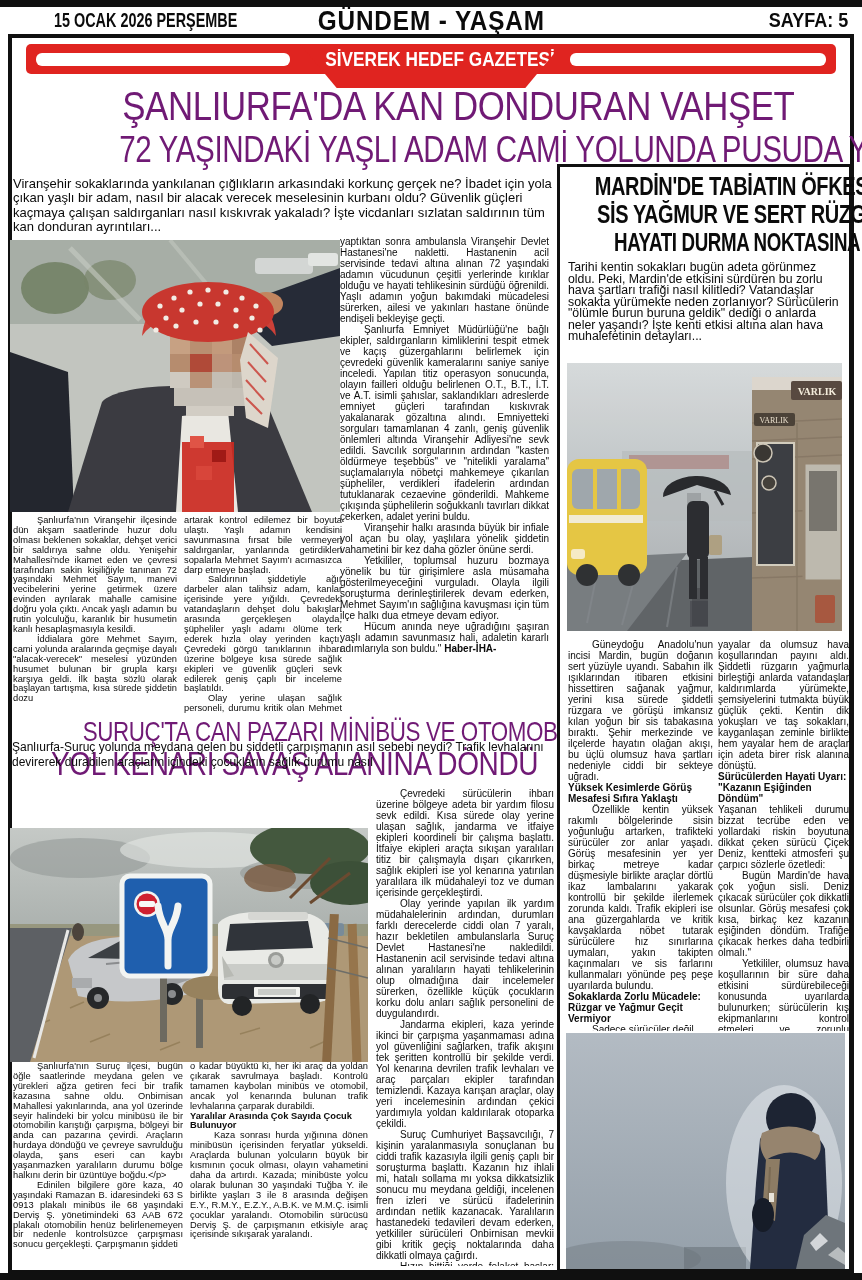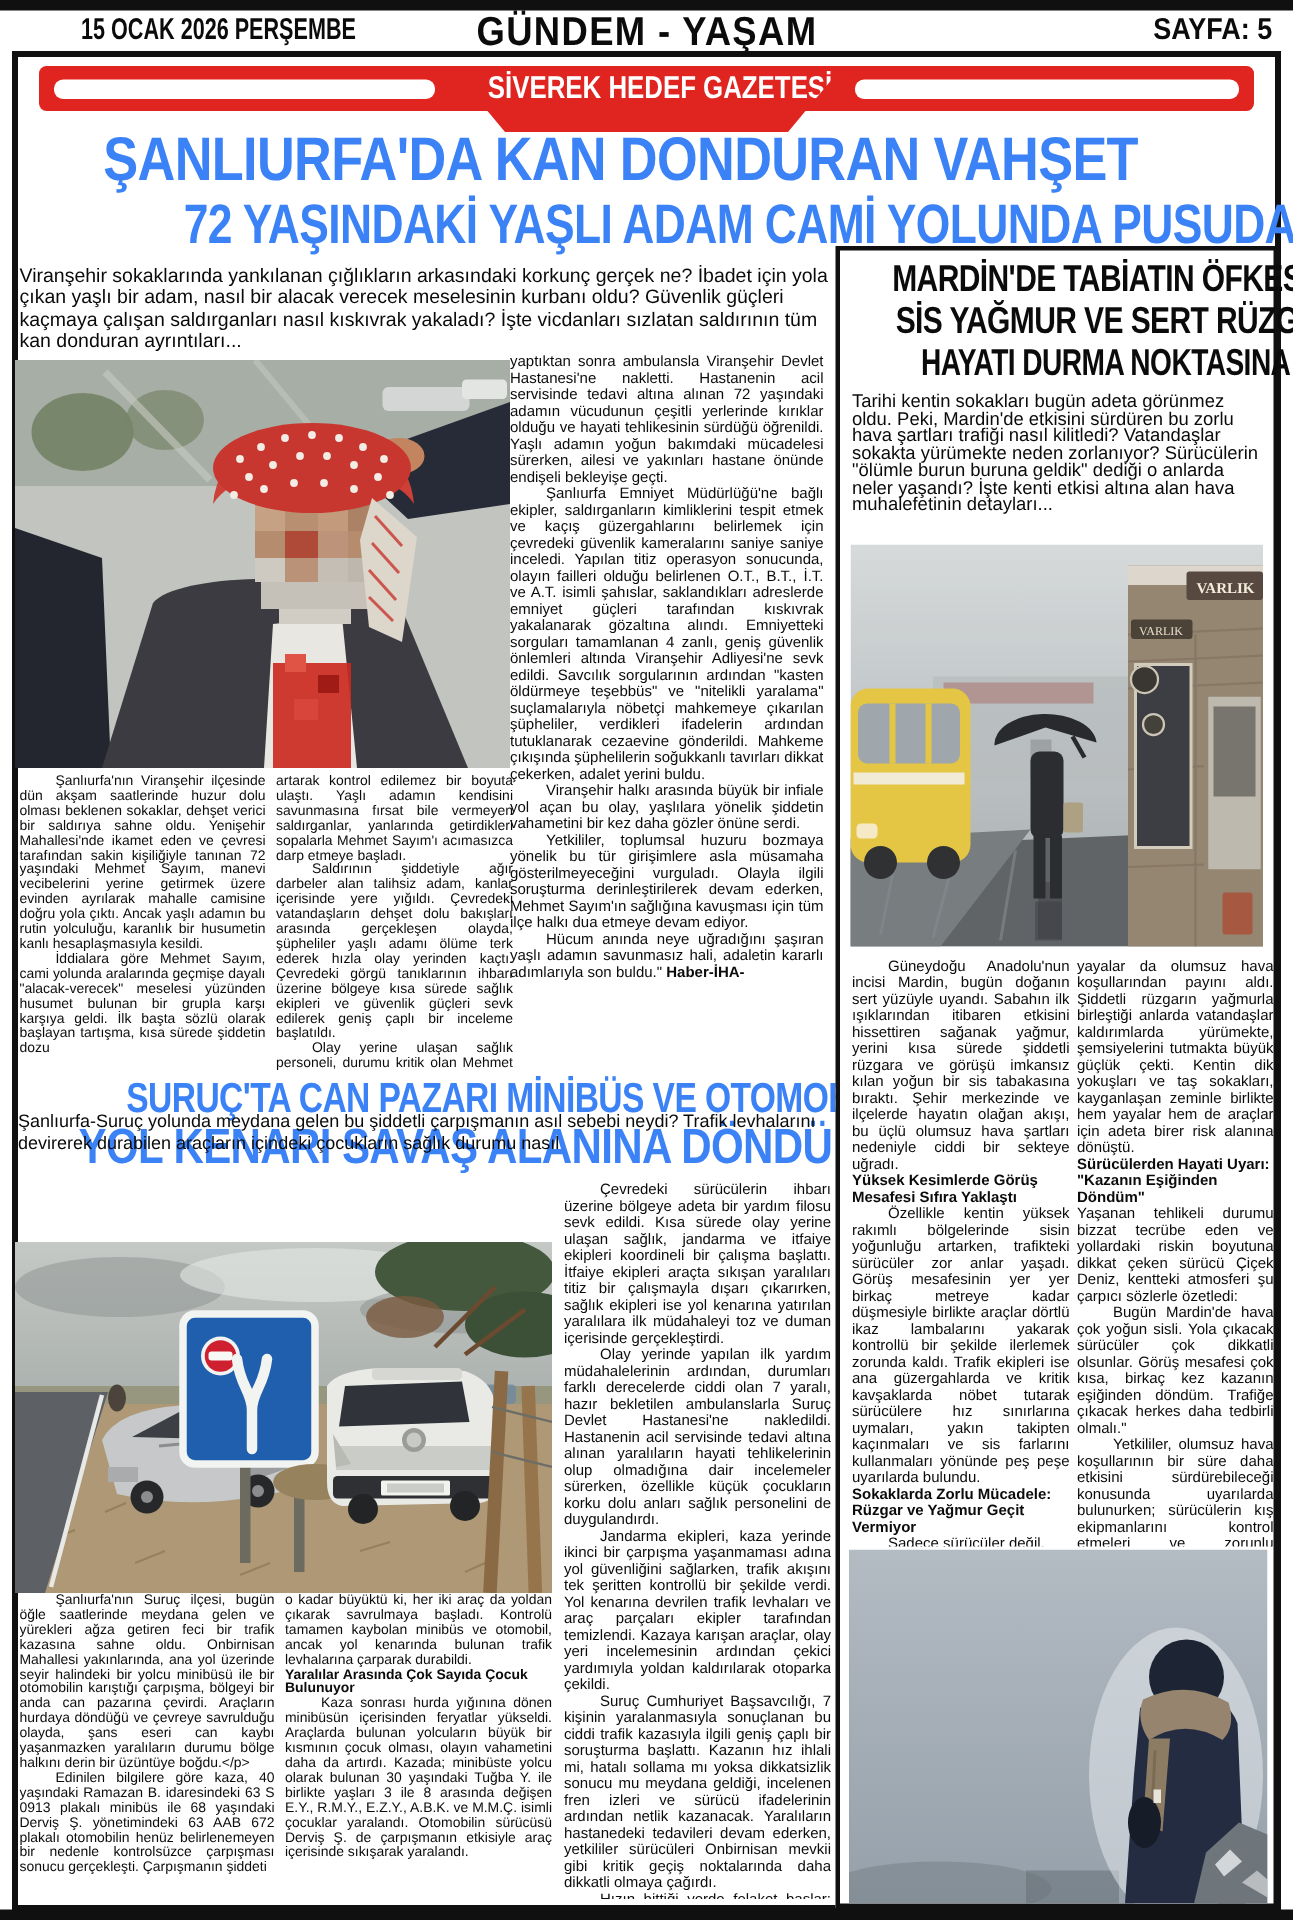--- a/index.html
+++ b/index.html
@@ -4,21 +4,21 @@
 <style>
   * { margin:0; padding:0; box-sizing:border-box; }
   html,body { width:862px; height:1280px; background:#fff; font-family:"Liberation Sans",sans-serif; color:#0b0b0b; }
   body { position:relative; overflow:hidden; }
   .abs { position:absolute; }
   .bar { background:#101010; }
   
   .cx { display:inline-block; white-space:nowrap; transform-origin:50% 50%; }
   .s90{transform:scaleX(.90);} .s85{transform:scaleX(.85);} .s80{transform:scaleX(.80);} .s75{transform:scaleX(.75);}
   .oxl{transform-origin:0 50%;} .oxr{transform-origin:100% 50%;}
-  .hl { text-align:left; font-weight:700; letter-spacing:-.5px; color:#3b82f6; }
+  .hl { text-align:right; font-weight:400; letter-spacing:-.5px; color:#701a75; }
   
   .bt  { font-size:10px;  line-height:11px;  text-align:justify; }
   .bts { font-size:9.3px; line-height:9.9px; text-align:justify; }
   .bt p, .bts p { margin:0; }
   .ind { text-indent:24px; }
   .sub { font-weight:bold; text-align:left; }
   .lead { font-weight:normal; color:#0a0a0a; }
   .clip { overflow:hidden; }
   
   .ribbon { background:#e02420; border-radius:5px; }
@@ -325,21 +325,21 @@
     <p class="ind">Güneydoğu Anadolu'nun incisi Mardin, bugün doğanın sert yüzüyle uyandı. Sabahın ilk ışıklarından itibaren etkisini hissettiren sağanak yağmur, yerini kısa sürede şiddetli rüzgara ve görüşü imkansız kılan yoğun bir sis tabakasına bıraktı. Şehir merkezinde ve ilçelerde hayatın olağan akışı, bu üçlü olumsuz hava şartları nedeniyle ciddi bir sekteye uğradı.</p>
     <p class="sub">Yüksek Kesimlerde Görüş Mesafesi Sıfıra Yaklaştı</p>
     <p class="ind">Özellikle kentin yüksek rakımlı bölgelerinde sisin yoğunluğu artarken, trafikteki sürücüler zor anlar yaşadı. Görüş mesafesinin yer yer birkaç metreye kadar düşmesiyle birlikte araçlar dörtlü ikaz lambalarını yakarak kontrollü bir şekilde ilerlemek zorunda kaldı. Trafik ekipleri ise ana güzergahlarda ve kritik kavşaklarda nöbet tutarak sürücülere hız sınırlarına uymaları, yakın takipten kaçınmaları ve sis farlarını kullanmaları yönünde peş peşe uyarılarda bulundu.</p>
     <p class="sub">Sokaklarda Zorlu Mücadele: Rüzgar ve Yağmur Geçit Vermiyor</p>
     <p class="ind">Sadece sürücüler değil,</p>
   </div>
   <div class="abs bt clip" style="left:158px;top:472px;width:131px;height:392px;">
     <p>yayalar da olumsuz hava koşullarından payını aldı. Şiddetli rüzgarın yağmurla birleştiği anlarda vatandaşlar kaldırımlarda yürümekte, şemsiyelerini tutmakta büyük güçlük çekti. Kentin dik yokuşları ve taş sokakları, kayganlaşan zeminle birlikte hem yayalar hem de araçlar için adeta birer risk alanına dönüştü.</p>
     <p class="sub">Sürücülerden Hayati Uyarı: "Kazanın Eşiğinden Döndüm"</p>
     <p>Yaşanan tehlikeli durumu bizzat tecrübe eden ve yollardaki riskin boyutuna dikkat çeken sürücü Çiçek Deniz, kentteki atmosferi şu çarpıcı sözlerle özetledi:</p>
-    <p class="ind">Bugün Mardin'de hava çok yoğun sisli. Yola çıkacak sürücüler çok dikkatli olsunlar. Görüş mesafesi çok kısa, birkaç kez kazanın eşiğinden döndüm. Trafiğe çıkacak herkes daha tedbirli olmalı."</p>
+    <p class="ind">Bugün Mardin'de hava çok yoğun sisli. Deniz çıkacak sürücüler çok dikkatli olsunlar. Görüş mesafesi çok kısa, birkaç kez kazanın eşiğinden döndüm. Trafiğe çıkacak herkes daha tedbirli olmalı."</p>
     <p class="ind">Yetkililer, olumsuz hava koşullarının bir süre daha etkisini sürdürebileceği konusunda uyarılarda bulunurken; sürücülerin kış ekipmanlarını kontrol etmeleri ve zorunlu olmadıkça trafiğe çıkmamaları gerektiğini bir kez daha hatırlattı.</p>
 
   </div>
 
   <div class="abs" style="left:6px;top:866px;">
   <svg width="279" height="236" viewBox="0 0 279 236">
     <defs>
       <linearGradient id="fog2" x1="0" y1="0" x2="0" y2="1">
             <stop offset="0" stop-color="#b3bbc3"></stop>
             <stop offset="1" stop-color="#95a0aa"></stop>

